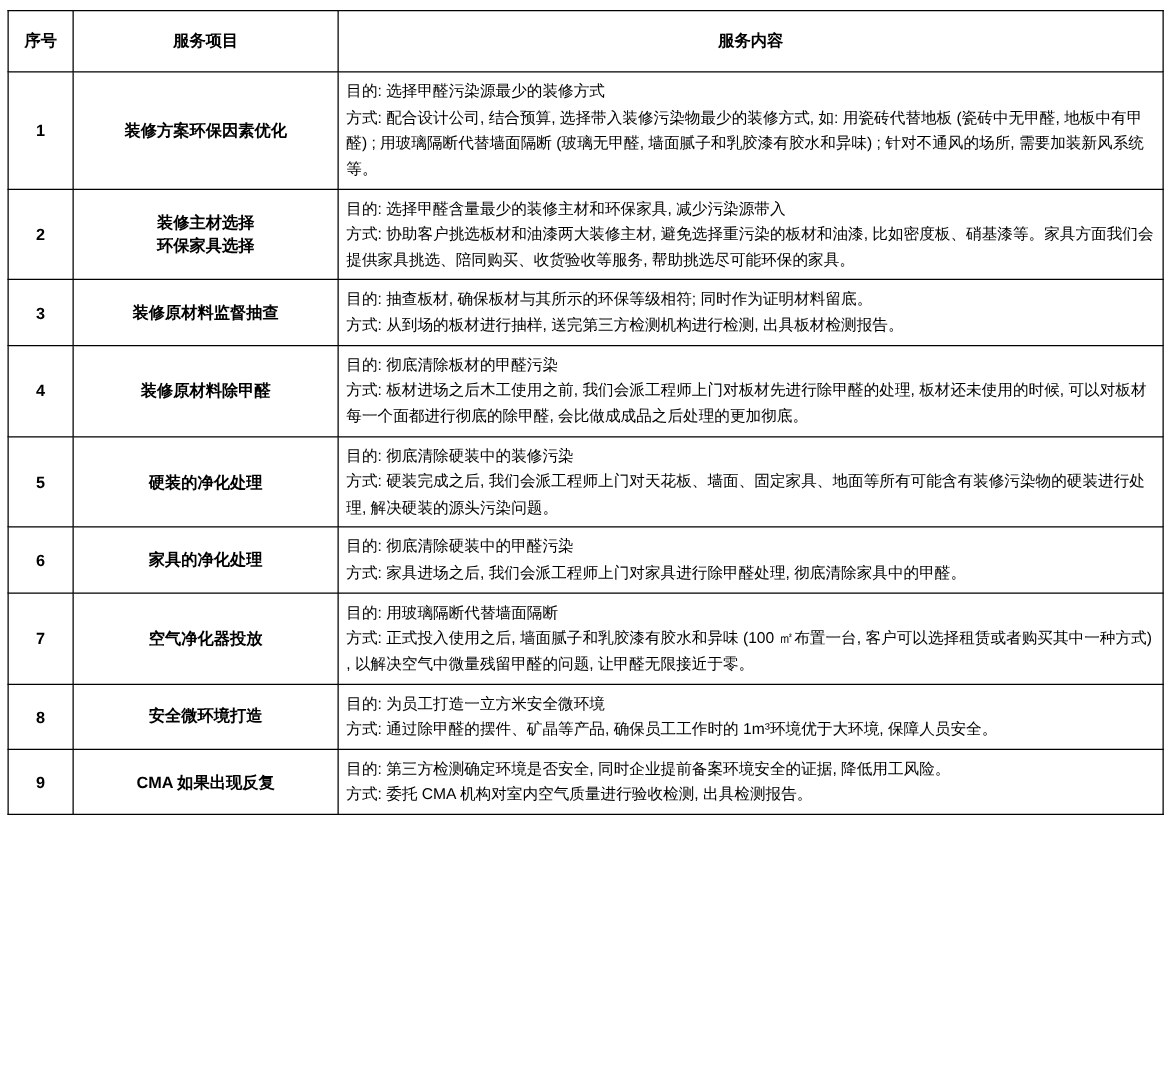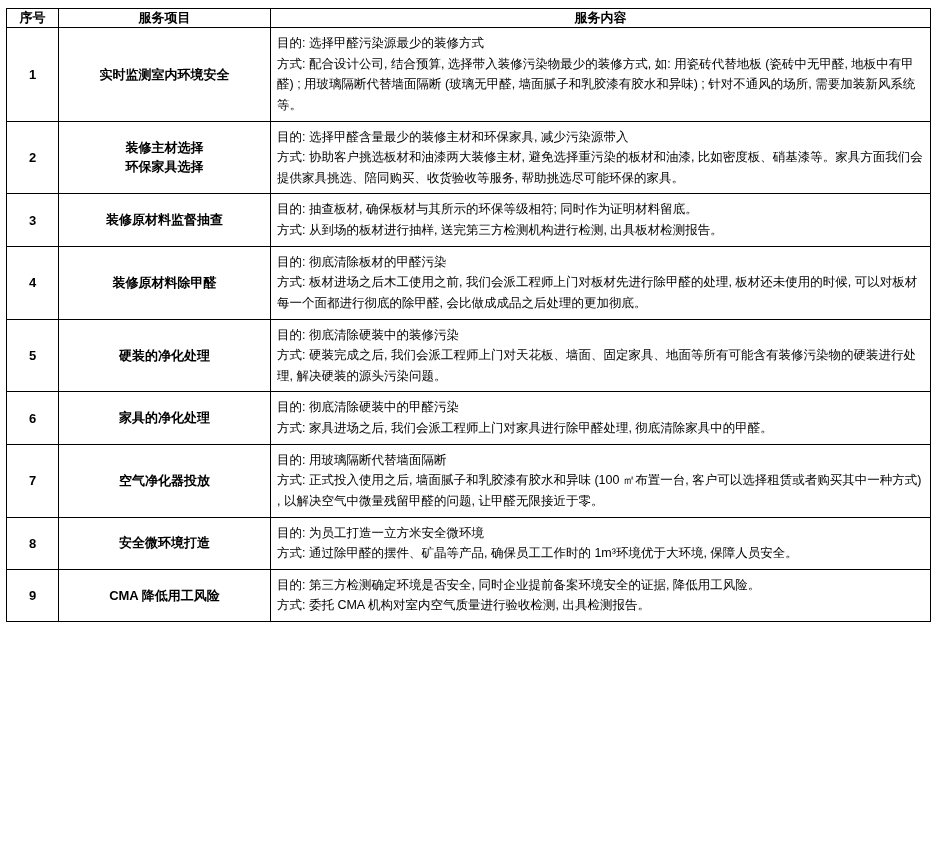--- a/index.html
+++ b/index.html
@@ -26,21 +26,21 @@
   table.svc-table th,
   table.svc-table td {
     border: 1px solid #000000;
     vertical-align: middle;
     padding: 5px 6px;
   }
   table.svc-table th {
     text-align: center;
     font-weight: bold;
     font-size: 13px;
-    padding: 0 4px;
+    padding: 15px 4px;
   }
   col.c-no { width: 52px; }
   col.c-item { width: 212px; }
   col.c-content { width: 660px; }
 
   td.no-cell {
     text-align: center;
     font-weight: bold;
     font-size: 13px;
   }
@@ -80,21 +80,21 @@
       <tr>
         <th>序号</th>
         <th>服务项目</th>
         <th>服务内容</th>
       </tr>
     </thead>
     <tbody>
         <tr>
           <td class="no-cell">1</td>
           <td class="item-cell">
-            <span class="item-line">实时监测室内环境安全</span>
+            <span class="item-line">装修方案环保因素优化</span>
           </td>
           <td class="content-cell">
             <span class="line"><span class="lead">目的:</span><span> 选择甲醛污染源最少的装修方式</span></span>
             <span class="line"><span class="lead">方式:</span><span> 配合设计公司, 结合预算, 选择带入装修污染物最少的装修方式, 如: 用瓷砖代替地板 (瓷砖中无甲醛, 地板中有甲醛) ; 用玻璃隔断代替墙面隔断 (玻璃无甲醛, 墙面腻子和乳胶漆有胶水和异味) ; 针对不通风的场所, 需要加装新风系统等。</span></span>
           </td>
         </tr>
         <tr>
           <td class="no-cell">2</td>
           <td class="item-cell">
             <span class="item-line">装修主材选择</span>
@@ -161,21 +161,21 @@
             <span class="item-line">安全微环境打造</span>
           </td>
           <td class="content-cell">
             <span class="line"><span class="lead">目的:</span><span> 为员工打造一立方米安全微环境</span></span>
             <span class="line"><span class="lead">方式:</span><span> 通过除甲醛的摆件、矿晶等产品, 确保员工工作时的 1m³环境优于大环境, 保障人员安全。</span></span>
           </td>
         </tr>
         <tr>
           <td class="no-cell">9</td>
           <td class="item-cell">
-            <span class="item-line">CMA 降低用工风险</span>
+            <span class="item-line">CMA 如果出现反复</span>
           </td>
           <td class="content-cell">
             <span class="line"><span class="lead">目的:</span><span> 第三方检测确定环境是否安全, 同时企业提前备案环境安全的证据, 降低用工风险。</span></span>
             <span class="line"><span class="lead">方式:</span><span> 委托 CMA 机构对室内空气质量进行验收检测, 出具检测报告。</span></span>
           </td>
         </tr>
       </tbody>
   </table>
 </div>
 

